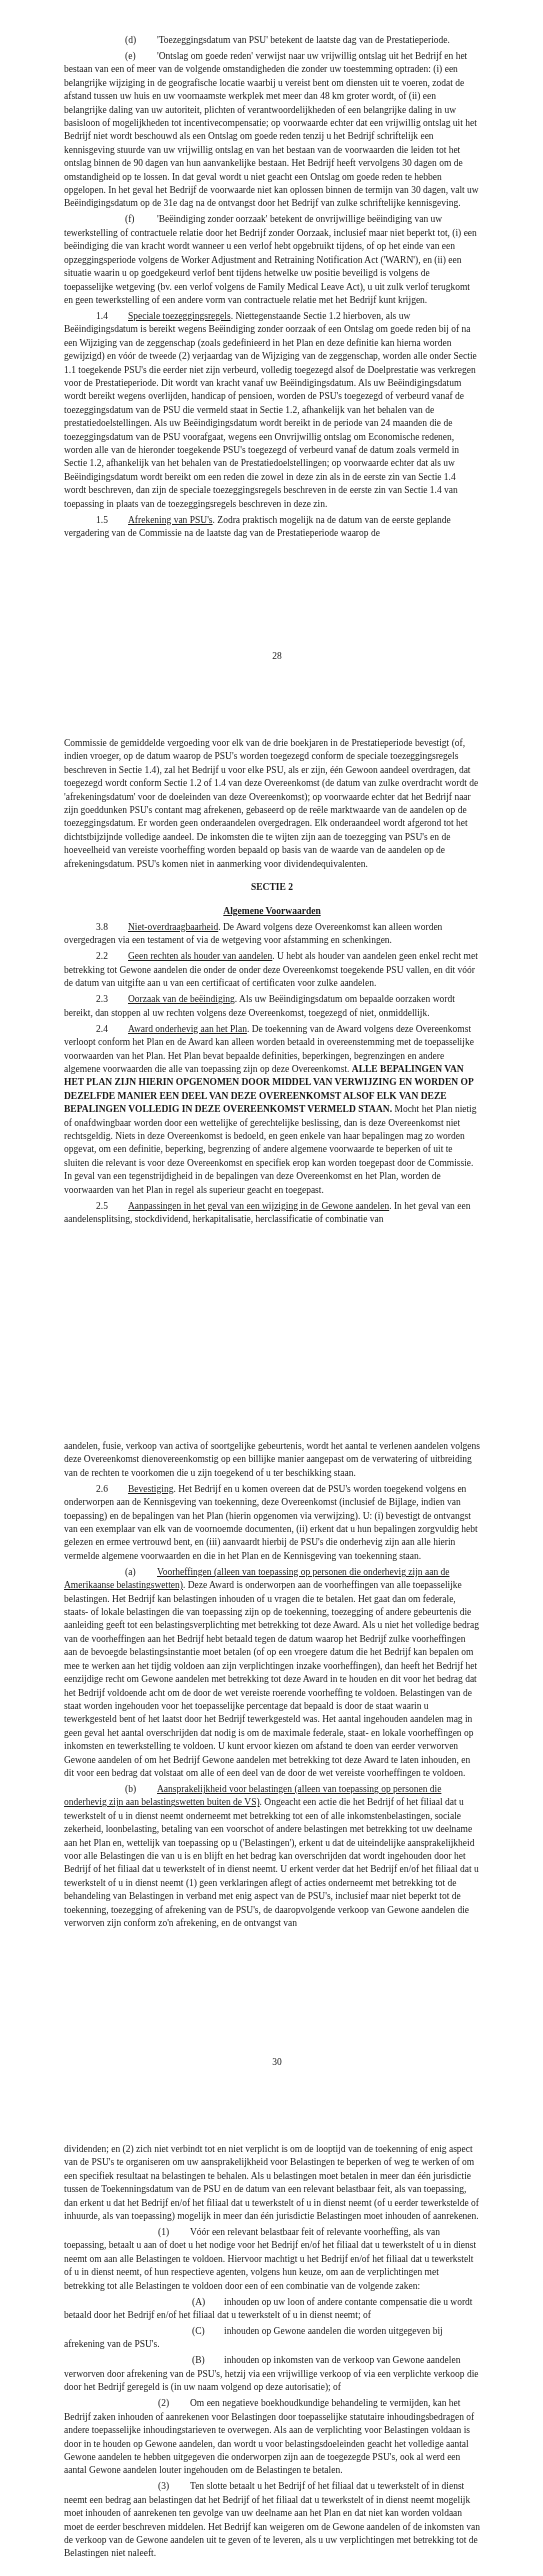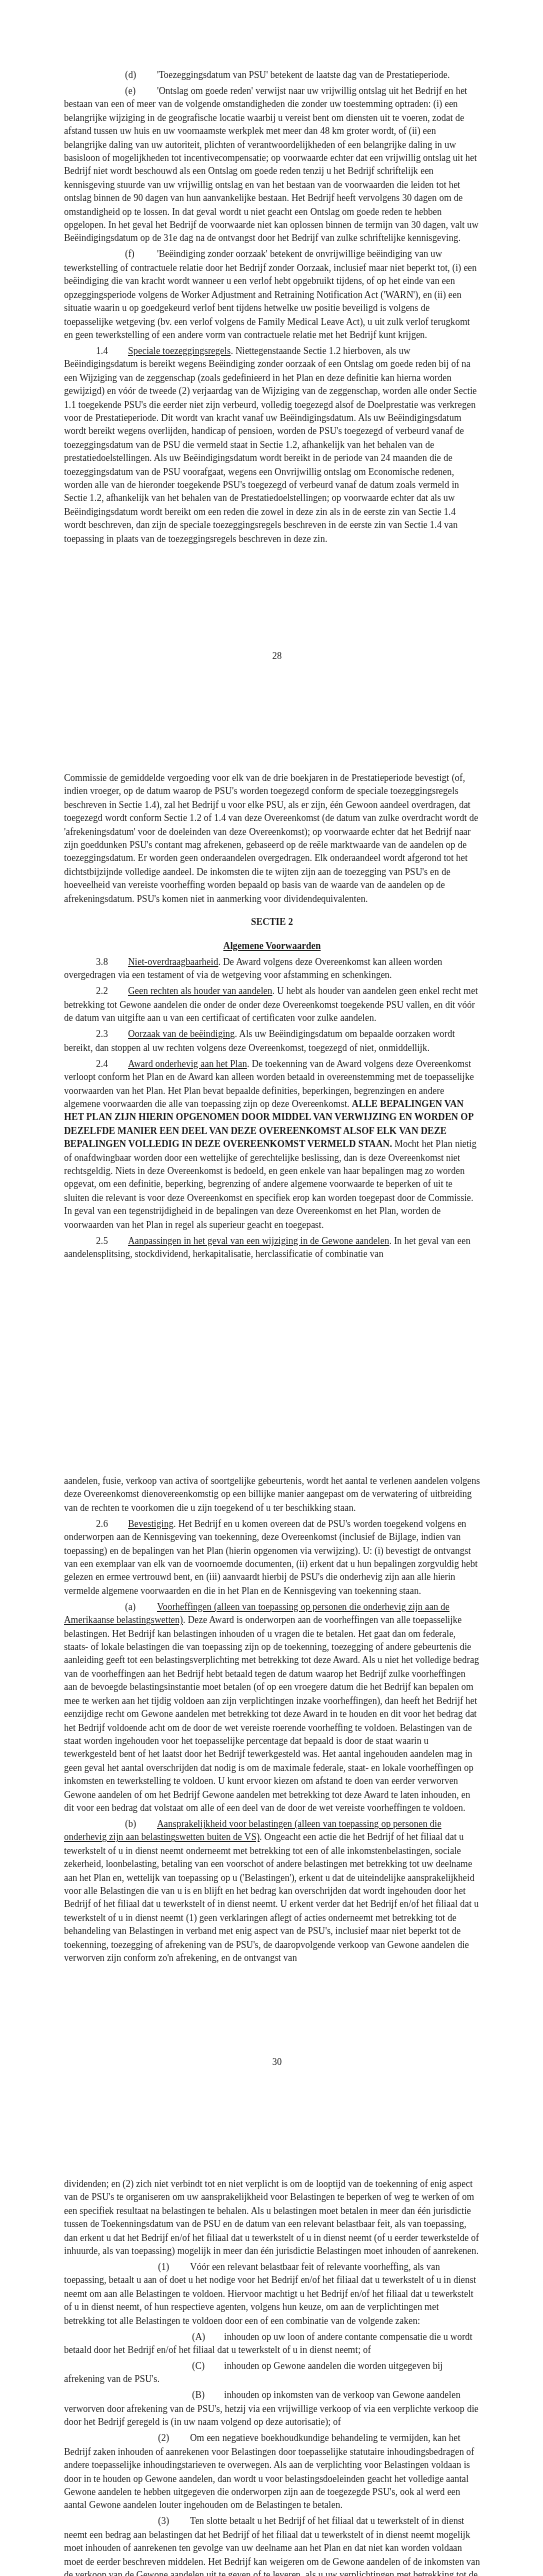--- a/index.html
+++ b/index.html
@@ -7,21 +7,21 @@
     width:544px;
     font-family:"Liberation Serif","DejaVu Serif",serif;
     font-size:9.5px;
     line-height:13.4px;
     color:#1b1b1b;
   }
   .doc{width:544px;}
   .page{
     position:relative;
     height:703px;
-    padding:69px 64px 0 64px;
+    padding:34px 64px 0 64px;
     box-sizing:border-box;
     background:#ffffff;
   }
   p{margin:0;text-align:left;}
   .para{margin-top:2.6px;}
   .para:first-child{margin-top:0;}
   .center{text-align:center;margin-top:10.3px;font-family:Liberation Serif, serif;}
   .ind0{text-indent:0;}
   .ind1{text-indent:32px;}
   .ind2{text-indent:61px;}
@@ -39,20 +39,21 @@
 </style>
 </head>
 <body>
 
 <main class="doc">
     <section class="page">
       <p class="para ind2"><span class="run label">(d)</span><span class="run">'Toezeggingsdatum van PSU' betekent de laatste dag van de Prestatieperiode.</span></p>
       <p class="para ind2"><span class="run label">(e)</span><span class="run">'Ontslag om goede reden' verwijst naar uw vrijwillig ontslag uit het Bedrijf en het bestaan van een of meer van de volgende omstandigheden die zonder uw toestemming optraden: (i) een belangrijke wijziging in de geografische locatie waarbij u vereist bent om diensten uit te voeren, zodat de afstand tussen uw huis en uw voornaamste werkplek met meer dan 48 km groter wordt, of (ii) een belangrijke daling van uw autoriteit, plichten of verantwoordelijkheden of een belangrijke daling in uw basisloon of mogelijkheden tot incentivecompensatie; op voorwaarde echter dat een vrijwillig ontslag uit het Bedrijf niet wordt beschouwd als een Ontslag om goede reden tenzij u het Bedrijf schriftelijk een kennisgeving stuurde van uw vrijwillig ontslag en van het bestaan van de voorwaarden die leiden tot het ontslag binnen de 90 dagen van hun aanvankelijke bestaan. Het Bedrijf heeft vervolgens 30 dagen om de omstandigheid op te lossen. In dat geval wordt u niet geacht een Ontslag om goede reden te hebben opgelopen. In het geval het Bedrijf de voorwaarde niet kan oplossen binnen de termijn van 30 dagen, valt uw Beëindigingsdatum op de 31e dag na de ontvangst door het Bedrijf van zulke schriftelijke kennisgeving.</span></p>
       <p class="para ind2"><span class="run label">(f)</span><span class="run">'Beëindiging zonder oorzaak' betekent de onvrijwillige beëindiging van uw tewerkstelling of contractuele relatie door het Bedrijf zonder Oorzaak, inclusief maar niet beperkt tot, (i) een beëindiging die van kracht wordt wanneer u een verlof hebt opgebruikt tijdens, of op het einde van een opzeggingsperiode volgens de Worker Adjustment and Retraining Notification Act ('WARN'), en (ii) een situatie waarin u op goedgekeurd verlof bent tijdens hetwelke uw positie beveiligd is volgens de toepasselijke wetgeving (bv. een verlof volgens de Family Medical Leave Act), u uit zulk verlof terugkomt en geen tewerkstelling of een andere vorm van contractuele relatie met het Bedrijf kunt krijgen.</span></p>
       <p class="para ind1"><span class="run label">1.4</span><span class="run u">Speciale toezeggingsregels</span><span class="run">. Niettegenstaande Sectie 1.2 hierboven, als uw Beëindigingsdatum is bereikt wegens Beëindiging zonder oorzaak of een Ontslag om goede reden bij of na een Wijziging van de zeggenschap (zoals gedefinieerd in het Plan en deze definitie kan hierna worden gewijzigd) en vóór de tweede (2) verjaardag van de Wijziging van de zeggenschap, worden alle onder Sectie 1.1 toegekende PSU's die eerder niet zijn verbeurd, volledig toegezegd alsof de Doelprestatie was verkregen voor de Prestatieperiode. Dit wordt van kracht vanaf uw Beëindigingsdatum. Als uw Beëindigingsdatum wordt bereikt wegens overlijden, handicap of pensioen, worden de PSU's toegezegd of verbeurd vanaf de toezeggingsdatum van de PSU die vermeld staat in Sectie 1.2, afhankelijk van het behalen van de prestatiedoelstellingen. Als uw Beëindigingsdatum wordt bereikt in de periode van 24 maanden die de toezeggingsdatum van de PSU voorafgaat, wegens een Onvrijwillig ontslag om Economische redenen, worden alle van de hieronder toegekende PSU's toegezegd of verbeurd vanaf de datum zoals vermeld in Sectie 1.2, afhankelijk van het behalen van de Prestatiedoelstellingen; op voorwaarde echter dat als uw Beëindigingsdatum wordt bereikt om een reden die zowel in deze zin als in de eerste zin van Sectie 1.4 wordt beschreven, dan zijn de speciale toezeggingsregels beschreven in de eerste zin van Sectie 1.4 van toepassing in plaats van de toezeggingsregels beschreven in deze zin.</span></p>
+      <p class="para ind1"><span class="run label">1.5</span><span class="run u">Afrekening van PSU's</span><span class="run">. Zodra praktisch mogelijk na de datum van de eerste geplande vergadering van de Commissie na de laatste dag van de Prestatieperiode waarop de</span></p>
       <div class="pagenum">28</div>
     </section>
     <section class="page">
       <p class="para ind0"><span class="run">Commissie de gemiddelde vergoeding voor elk van de drie boekjaren in de Prestatieperiode bevestigt (of, indien vroeger, op de datum waarop de PSU's worden toegezegd conform de speciale toezeggingsregels beschreven in Sectie 1.4), zal het Bedrijf u voor elke PSU, als er zijn, één Gewoon aandeel overdragen, dat toegezegd wordt conform Sectie 1.2 of 1.4 van deze Overeenkomst (de datum van zulke overdracht wordt de 'afrekeningsdatum' voor de doeleinden van deze Overeenkomst); op voorwaarde echter dat het Bedrijf naar zijn goeddunken PSU's contant mag afrekenen, gebaseerd op de reële marktwaarde van de aandelen op de toezeggingsdatum. Er worden geen onderaandelen overgedragen. Elk onderaandeel wordt afgerond tot het dichtstbijzijnde volledige aandeel. De inkomsten die te wijten zijn aan de toezegging van PSU's en de hoeveelheid van vereiste voorheffing worden bepaald op basis van de waarde van de aandelen op de afrekeningsdatum. PSU's komen niet in aanmerking voor dividendequivalenten.</span></p>
       <p class="center"><span class="run b">SECTIE 2</span></p>
       <p class="center"><span class="run u b">Algemene Voorwaarden</span></p>
       <p class="para ind1"><span class="run label">3.8</span><span class="run u">Niet-overdraagbaarheid</span><span class="run">. De Award volgens deze Overeenkomst kan alleen worden overgedragen via een testament of via de wetgeving voor afstamming en schenkingen.</span></p>
       <p class="para ind1"><span class="run label">2.2</span><span class="run u">Geen rechten als houder van aandelen</span><span class="run">. U hebt als houder van aandelen geen enkel recht met betrekking tot Gewone aandelen die onder de onder deze Overeenkomst toegekende PSU vallen, en dit vóór de datum van uitgifte aan u van een certificaat of certificaten voor zulke aandelen.</span></p>
       <p class="para ind1"><span class="run label">2.3</span><span class="run u">Oorzaak van de beëindiging</span><span class="run">. Als uw Beëindigingsdatum om bepaalde oorzaken wordt bereikt, dan stoppen al uw rechten volgens deze Overeenkomst, toegezegd of niet, onmiddellijk.</span></p>
       <p class="para ind1"><span class="run label">2.4</span><span class="run u">Award onderhevig aan het Plan</span><span class="run">. De toekenning van de Award volgens deze Overeenkomst verloopt conform het Plan en de Award kan alleen worden betaald in overeenstemming met de toepasselijke voorwaarden van het Plan. Het Plan bevat bepaalde definities, beperkingen, begrenzingen en andere algemene voorwaarden die alle van toepassing zijn op deze Overeenkomst. </span><span class="run b">ALLE BEPALINGEN VAN HET PLAN ZIJN HIERIN OPGENOMEN DOOR MIDDEL VAN VERWIJZING EN WORDEN OP DEZELFDE MANIER EEN DEEL VAN DEZE OVEREENKOMST ALSOF ELK VAN DEZE BEPALINGEN VOLLEDIG IN DEZE OVEREENKOMST VERMELD STAAN.</span><span class="run"> Mocht het Plan nietig of onafdwingbaar worden door een wettelijke of gerechtelijke beslissing, dan is deze Overeenkomst niet rechtsgeldig. Niets in deze Overeenkomst is bedoeld, en geen enkele van haar bepalingen mag zo worden opgevat, om een definitie, beperking, begrenzing of andere algemene voorwaarde te beperken of uit te sluiten die relevant is voor deze Overeenkomst en specifiek erop kan worden toegepast door de Commissie. In geval van een tegenstrijdigheid in de bepalingen van deze Overeenkomst en het Plan, worden de voorwaarden van het Plan in regel als superieur geacht en toegepast.</span></p>

